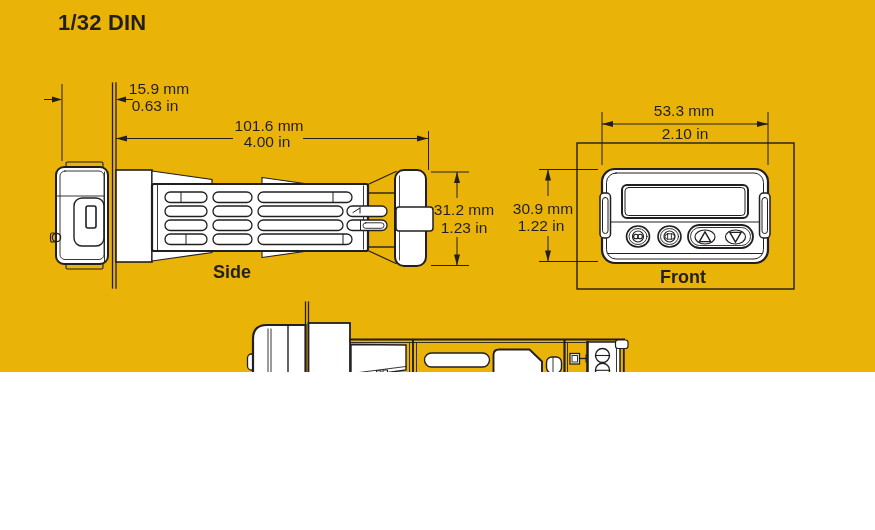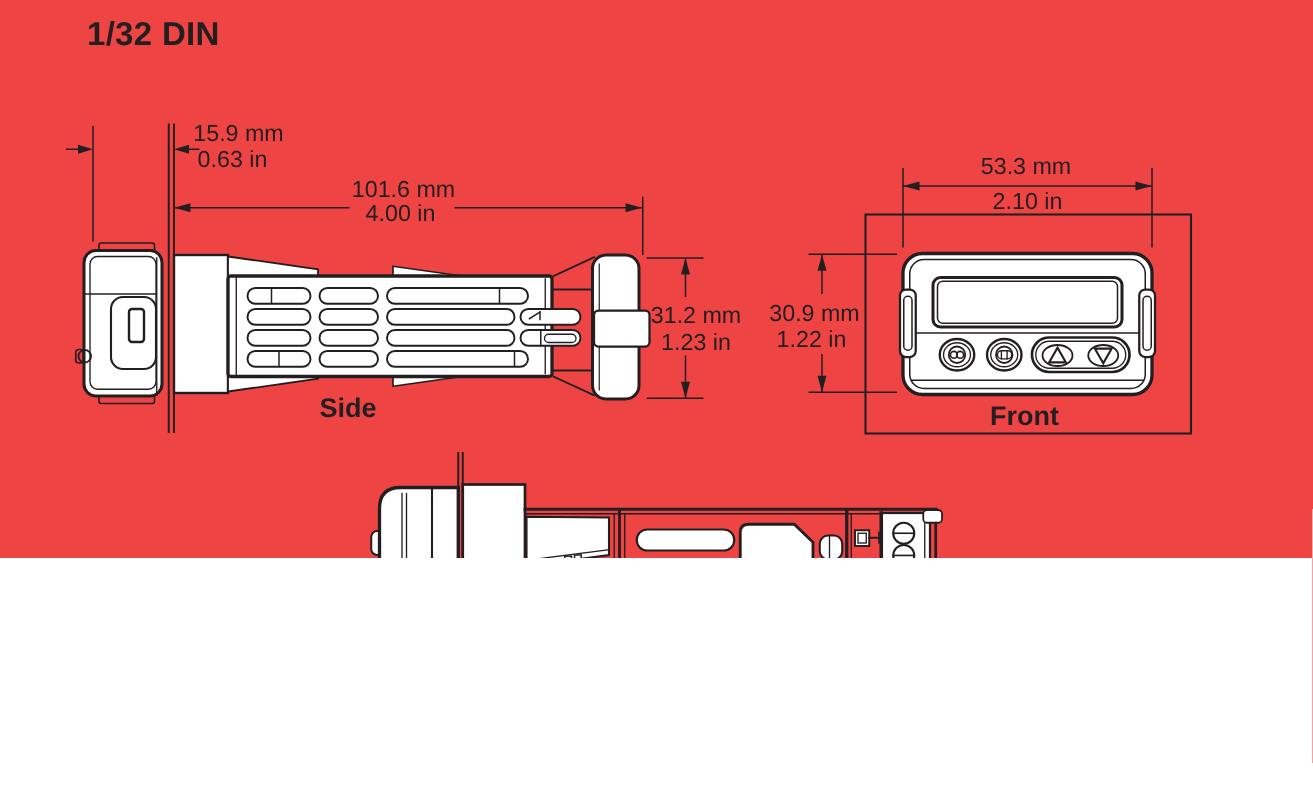--- a/index.html
+++ b/index.html
@@ -1,16 +1,16 @@
 <!DOCTYPE html>
 <html><head>
 <meta charset="utf-8">
 <style>
   html,body{margin:0;padding:0;background:#ffffff;}
-  .stage{position:relative;width:875px;height:372px;background:#ef4444;overflow:hidden;
+  .stage{position:relative;width:875px;height:372px;background:#eab308;overflow:hidden;
          font-family:"Liberation Sans",sans-serif;}
   svg{position:absolute;left:0;top:0;}
   .title-text{font:bold 22px "Liberation Sans",sans-serif;fill:#231f20;letter-spacing:.2px;}
   .view-label{font:bold 18px "Liberation Sans",sans-serif;fill:#231f20;}
   .dim-text{font:15.5px "Liberation Sans",sans-serif;fill:#231f20;}
 </style>
 </head>
 <body>
 
 <div class="stage">

